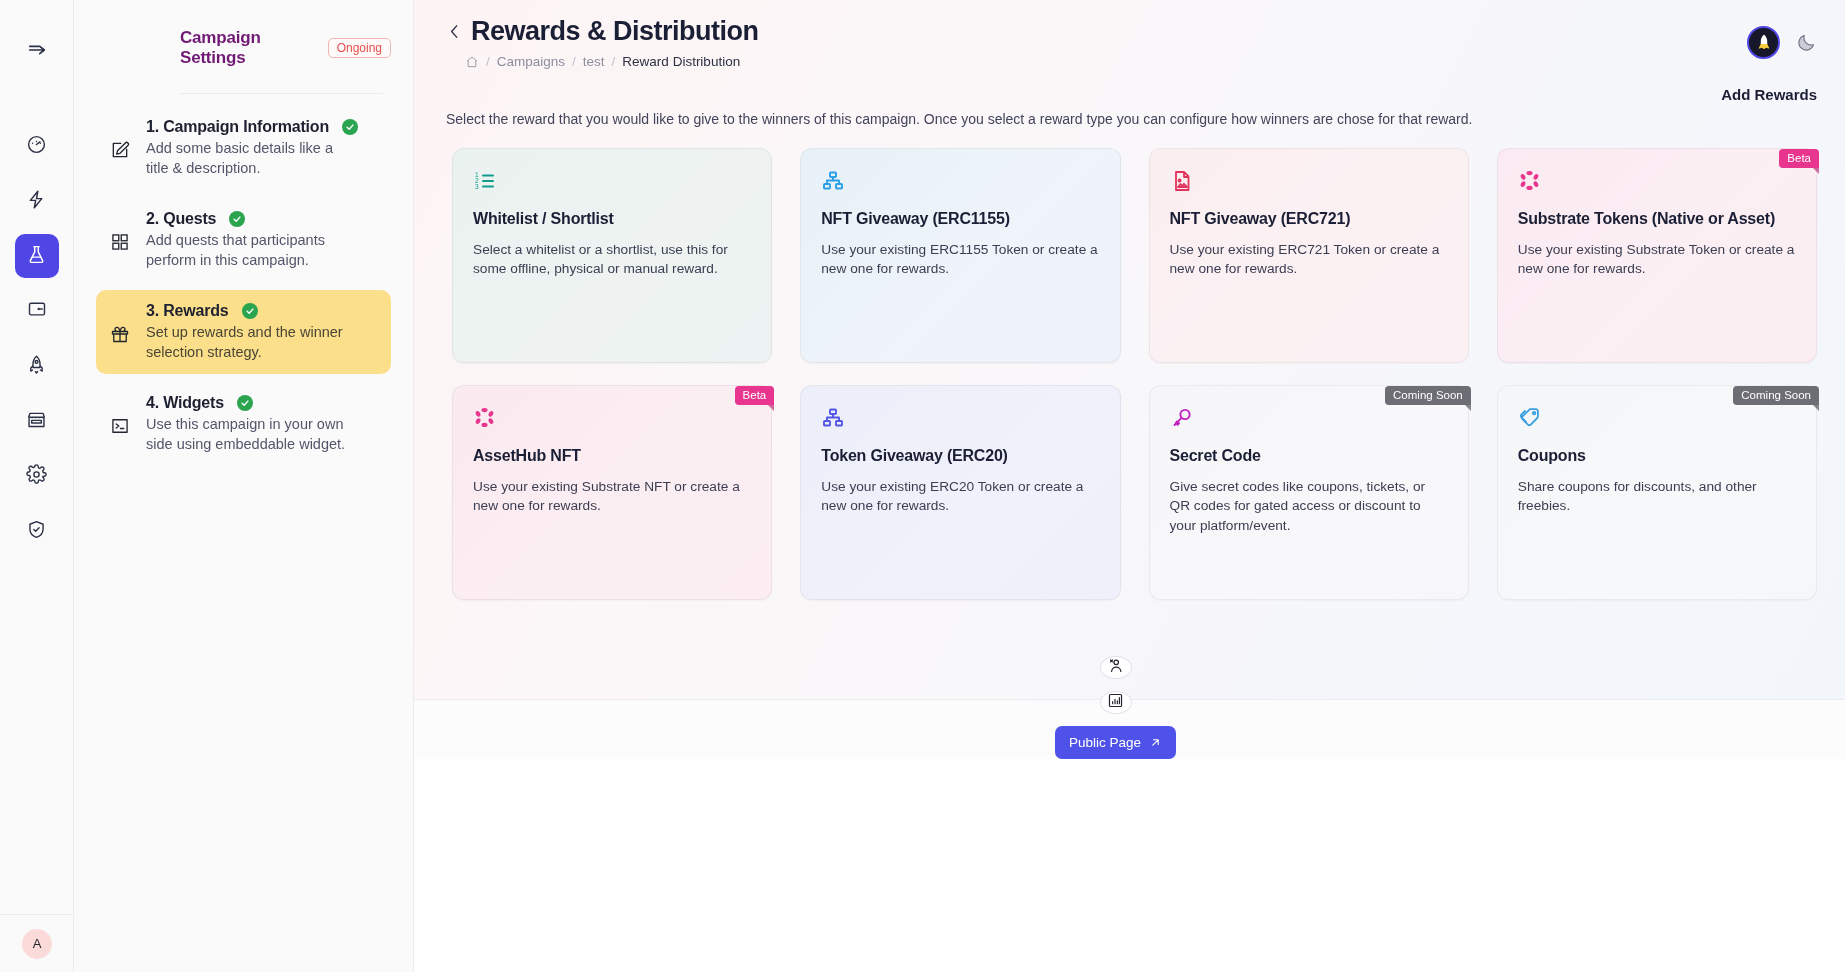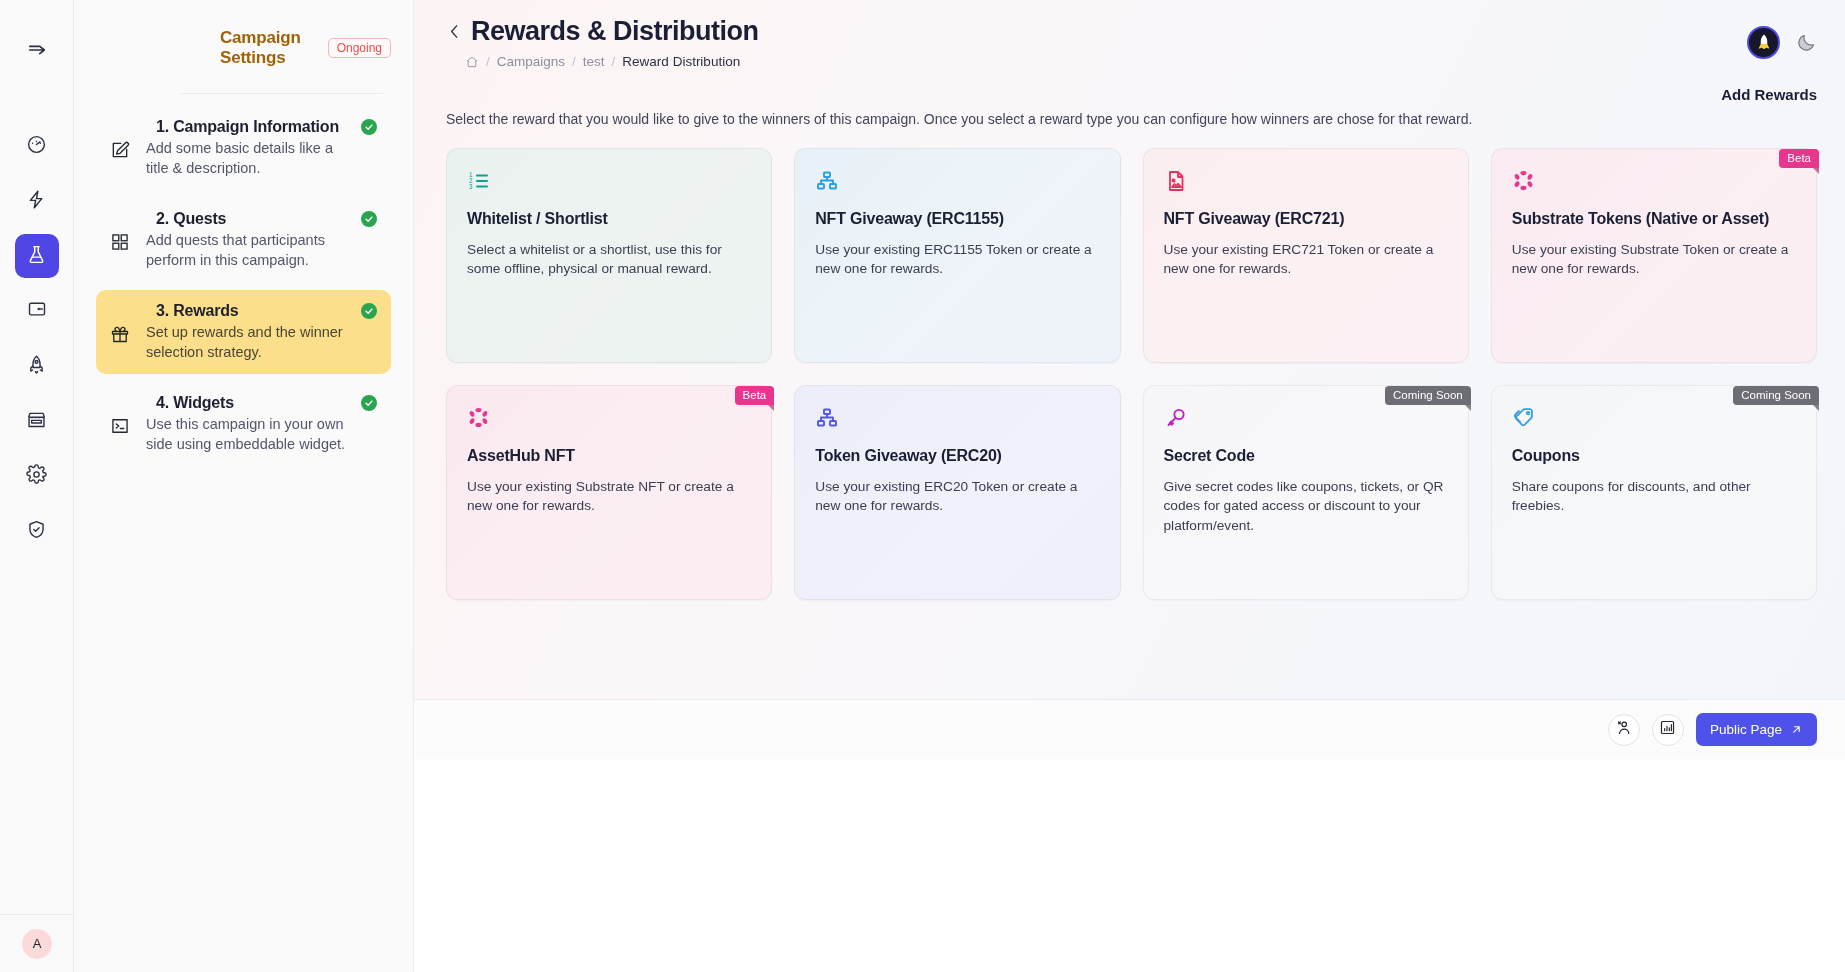--- a/index.html
+++ b/index.html
@@ -39,36 +39,36 @@
   }
 
   
   .panel {
     width: 340px; flex: 0 0 340px; height: 972px;
     background: #fbfafa;
     border-right: 1px solid #ececf0;
     padding: 28px 22px 0 22px;
   }
   .panel-head { display: flex; align-items: center; gap: 14px; padding-left: 84px; }
-  .panel-title { font-size: 17px; font-weight: bold; color: #a16207; letter-spacing: -.2px; margin-left: 40px; }
+  .panel-title { font-size: 17px; font-weight: bold; color: #701a75; letter-spacing: -.2px; }
   .chip-ongoing {
     font-size: 12px; color: #e2504b; border: 1px solid #f3b7b3;
     border-radius: 5px; padding: 2px 8px; background: #fffafa; white-space: nowrap;
   }
   .panel-rule { height: 1px; background: #ececec; margin: 25px 8px 0 84px; }
 
   .steps { margin-top: 12px; }
   .step {
     display: flex; gap: 12px; align-items: flex-start;
     padding: 12px 14px; border-radius: 10px; margin-bottom: 8px; cursor: pointer;
   }
   .step.active { background: #fbdf8a; }
   .step-ico { width: 24px; flex: 0 0 24px; padding-top: 22px; color: #23262f; }
   .step-body { flex: 1 1 auto; }
-  .step-top { display: flex; align-items: center; justify-content: space-between; gap: 13px; margin-left: 10px; }
+  .step-top { display: flex; align-items: center; gap: 13px; }
   .step-name { font-size: 16px; font-weight: bold; color: #1d2030; letter-spacing: -.2px; }
   .check {
     width: 16px; height: 16px; border-radius: 50%; background: #2aa44f;
     display: flex; align-items: center; justify-content: center; flex: 0 0 16px;
   }
   .step-desc { font-size: 14.5px; line-height: 1.35; color: #52566a; margin-top: 3px; max-width: 212px; }
   .step.active .step-desc { color: #4a4636; }
 
   
   .main { flex: 1 1 auto; height: 759px; position: relative;
@@ -92,21 +92,21 @@
 
   
   .content { padding: 3px 28px 0 32px; }
   .sec-title { font-size: 15px; font-weight: bold; color: #1b1f35; text-align: right; }
   .sec-desc { font-size: 14px; color: #41445a; margin-top: 8px; }
 
   .grid { display: grid; grid-template-columns: repeat(4, 1fr); gap: 22px; margin-top: 21px; }
   .card {
     position: relative; border-radius: 12px; padding: 20px 20px 0 20px;
     height: 215px; border: 1px solid rgba(0,0,0,.05);
-    box-shadow: 0 1px 2px rgba(16,24,40,.04); cursor: pointer;
+    box-shadow: 0 1px 2px rgba(16,24,40,.04); cursor: pointer; margin-left: 6px;
   }
   .card-ico { height: 28px; margin-bottom: 13px; display: flex; align-items: flex-start; }
   .card-name { font-size: 16px; font-weight: bold; color: #1b1f35; letter-spacing: -.2px; }
   .card-desc { font-size: 13.7px; line-height: 1.42; color: #3b3e52; margin-top: 12px; }
   .badge {
     position: absolute; top: 0; right: -3px; font-size: 11.5px; color: #fff;
     padding: 3px 8px 4px 8px; border-radius: 4px 4px 0 4px;
   }
   .badge::after {
     content: ""; position: absolute; right: 0; bottom: -6px;
@@ -115,21 +115,21 @@
   .badge.beta { background: #e8368f; color: #fff; }
   .badge.beta::after { border-top-color: #b51f6b; }
   .badge.soon { background: #6d6d75; color: #fff; }
   .badge.soon::after { border-top-color: #4a4a51; }
 
   
   .bottombar {
     position: absolute; left: 0; bottom: 0; right: 0; height: 60px;
     background: #fcfcfd; border-top: 1px solid #ececf0;
     display: flex; align-items: center; justify-content: flex-end;
-    gap: 12px; padding-right: 28px;
+    gap: 12px; padding-right: 28px; flex-direction: column;
   }
   .round-btn {
     width: 32px; height: 32px; border-radius: 50%;
     border: 1px solid #e2e3ea; background: #fff; color: #22252f;
     display: flex; align-items: center; justify-content: center; cursor: pointer;
   }
   .public-btn {
     background: #4f52e8; color: #fff; border: none; border-radius: 7px;
     font-size: 13.5px; font-family: inherit;
     padding: 9px 14px; display: flex; align-items: center; gap: 8px; cursor: pointer;

